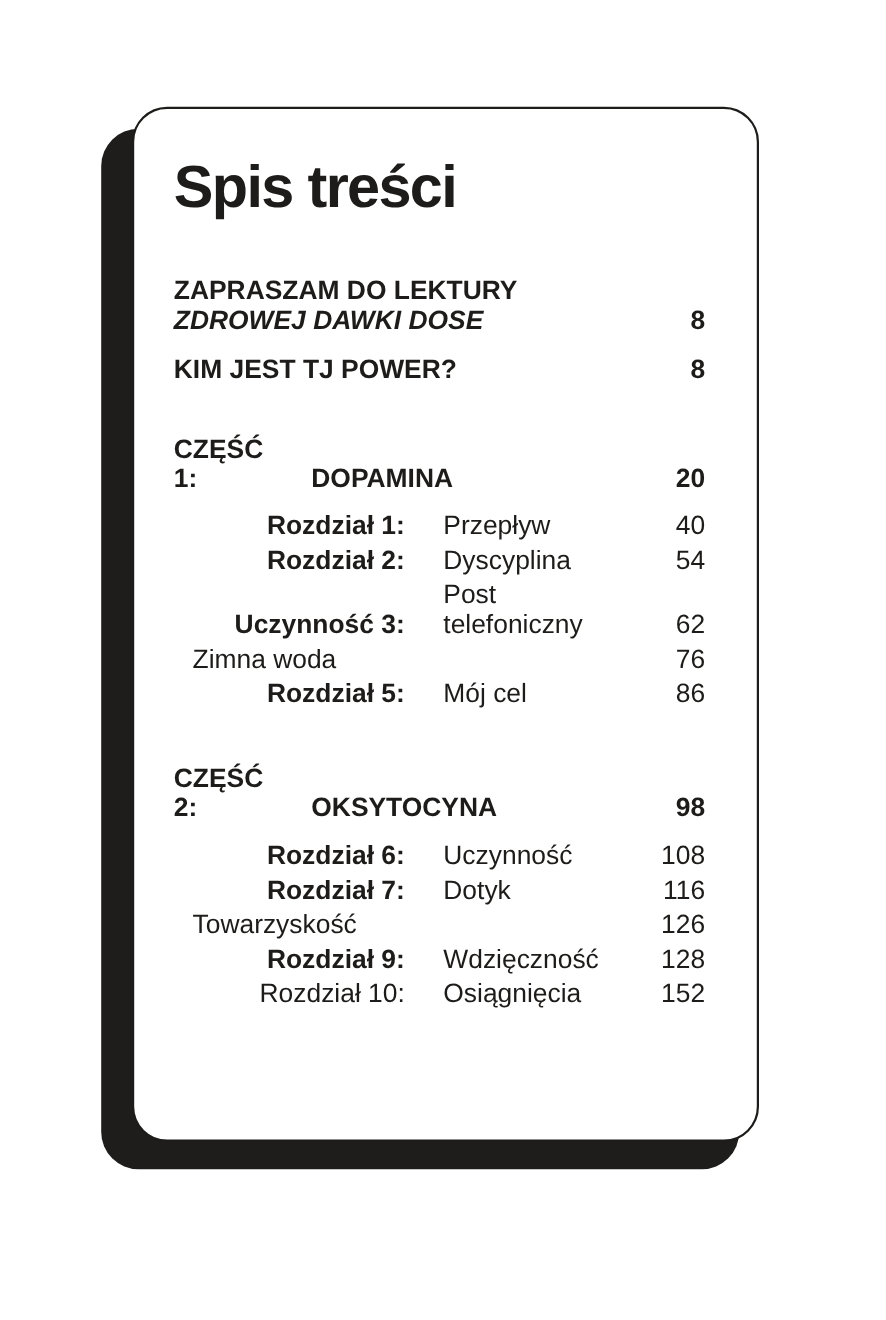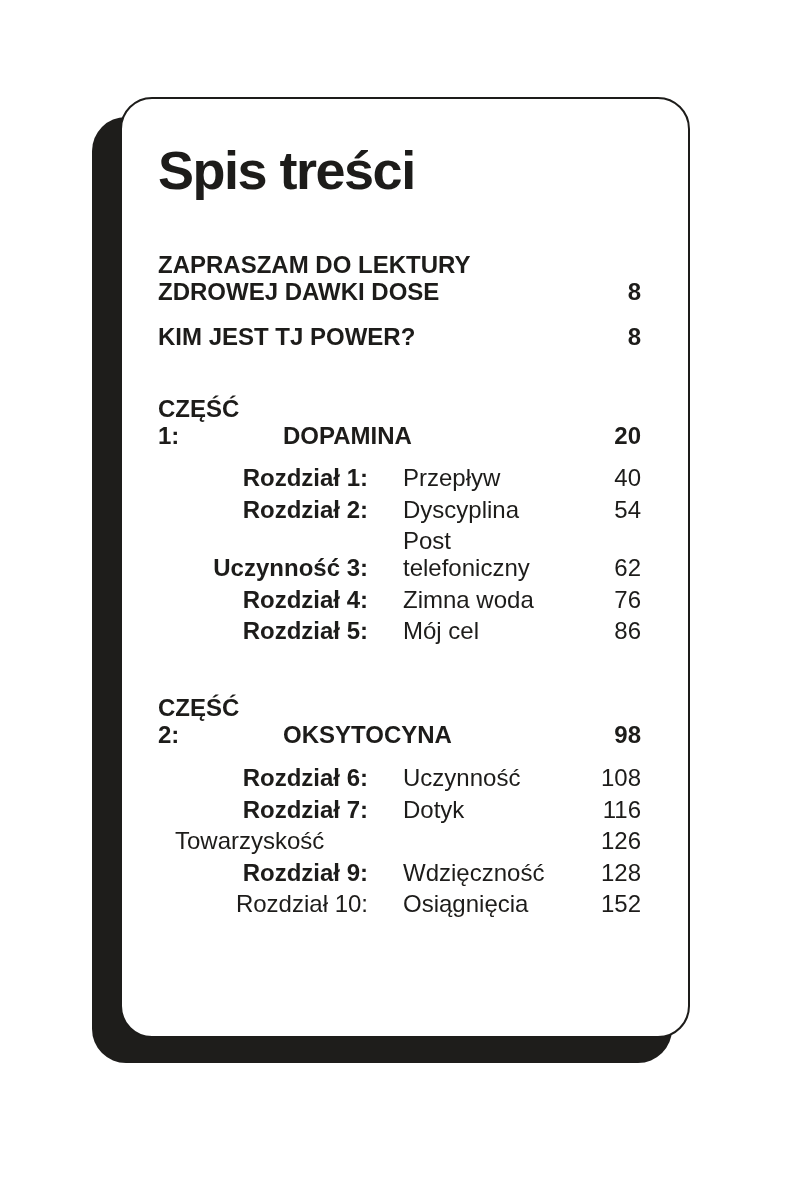--- a/index.html
+++ b/index.html
@@ -61,21 +61,21 @@
   .page {
     font-weight: 400;
     white-space: nowrap;
   }
   .page.bold { font-weight: 700; }
 
   
   .front-entries .row.front { margin-top: 18px; }
   .front-entries .row.front:first-child { margin-top: 54px; }
   .front-line { font-weight: 700; }
-  .front-line.italic { }
+  .front-line.italic { font-style: italic; }
 
   
   .row.part-header {
     margin-top: 45px;
     font-weight: 700;
   }
   .toc-part.second .row.part-header { margin-top: 50px; }
   .part-label {
     display: inline-block;
     width: 107px;
@@ -145,21 +145,20 @@
                 <span class="spacer"></span>
                 <span class="page">54</span>
               </div>
               <div class="row chapter">
                 <span class="ch-label">Uczynność 3:</span>
                 <span class="ch-title">Post telefoniczny</span>
                 <span class="spacer"></span>
                 <span class="page">62</span>
               </div>
               <div class="row chapter">
-                <span class="ch-label">Rozdział 4:</span>
                 <span class="ch-title">Zimna woda</span>
                 <span class="spacer"></span>
                 <span class="page">76</span>
               </div>
               <div class="row chapter">
                 <span class="ch-label">Rozdział 5:</span>
                 <span class="ch-title">Mój cel</span>
                 <span class="spacer"></span>
                 <span class="page">86</span>
               </div>

